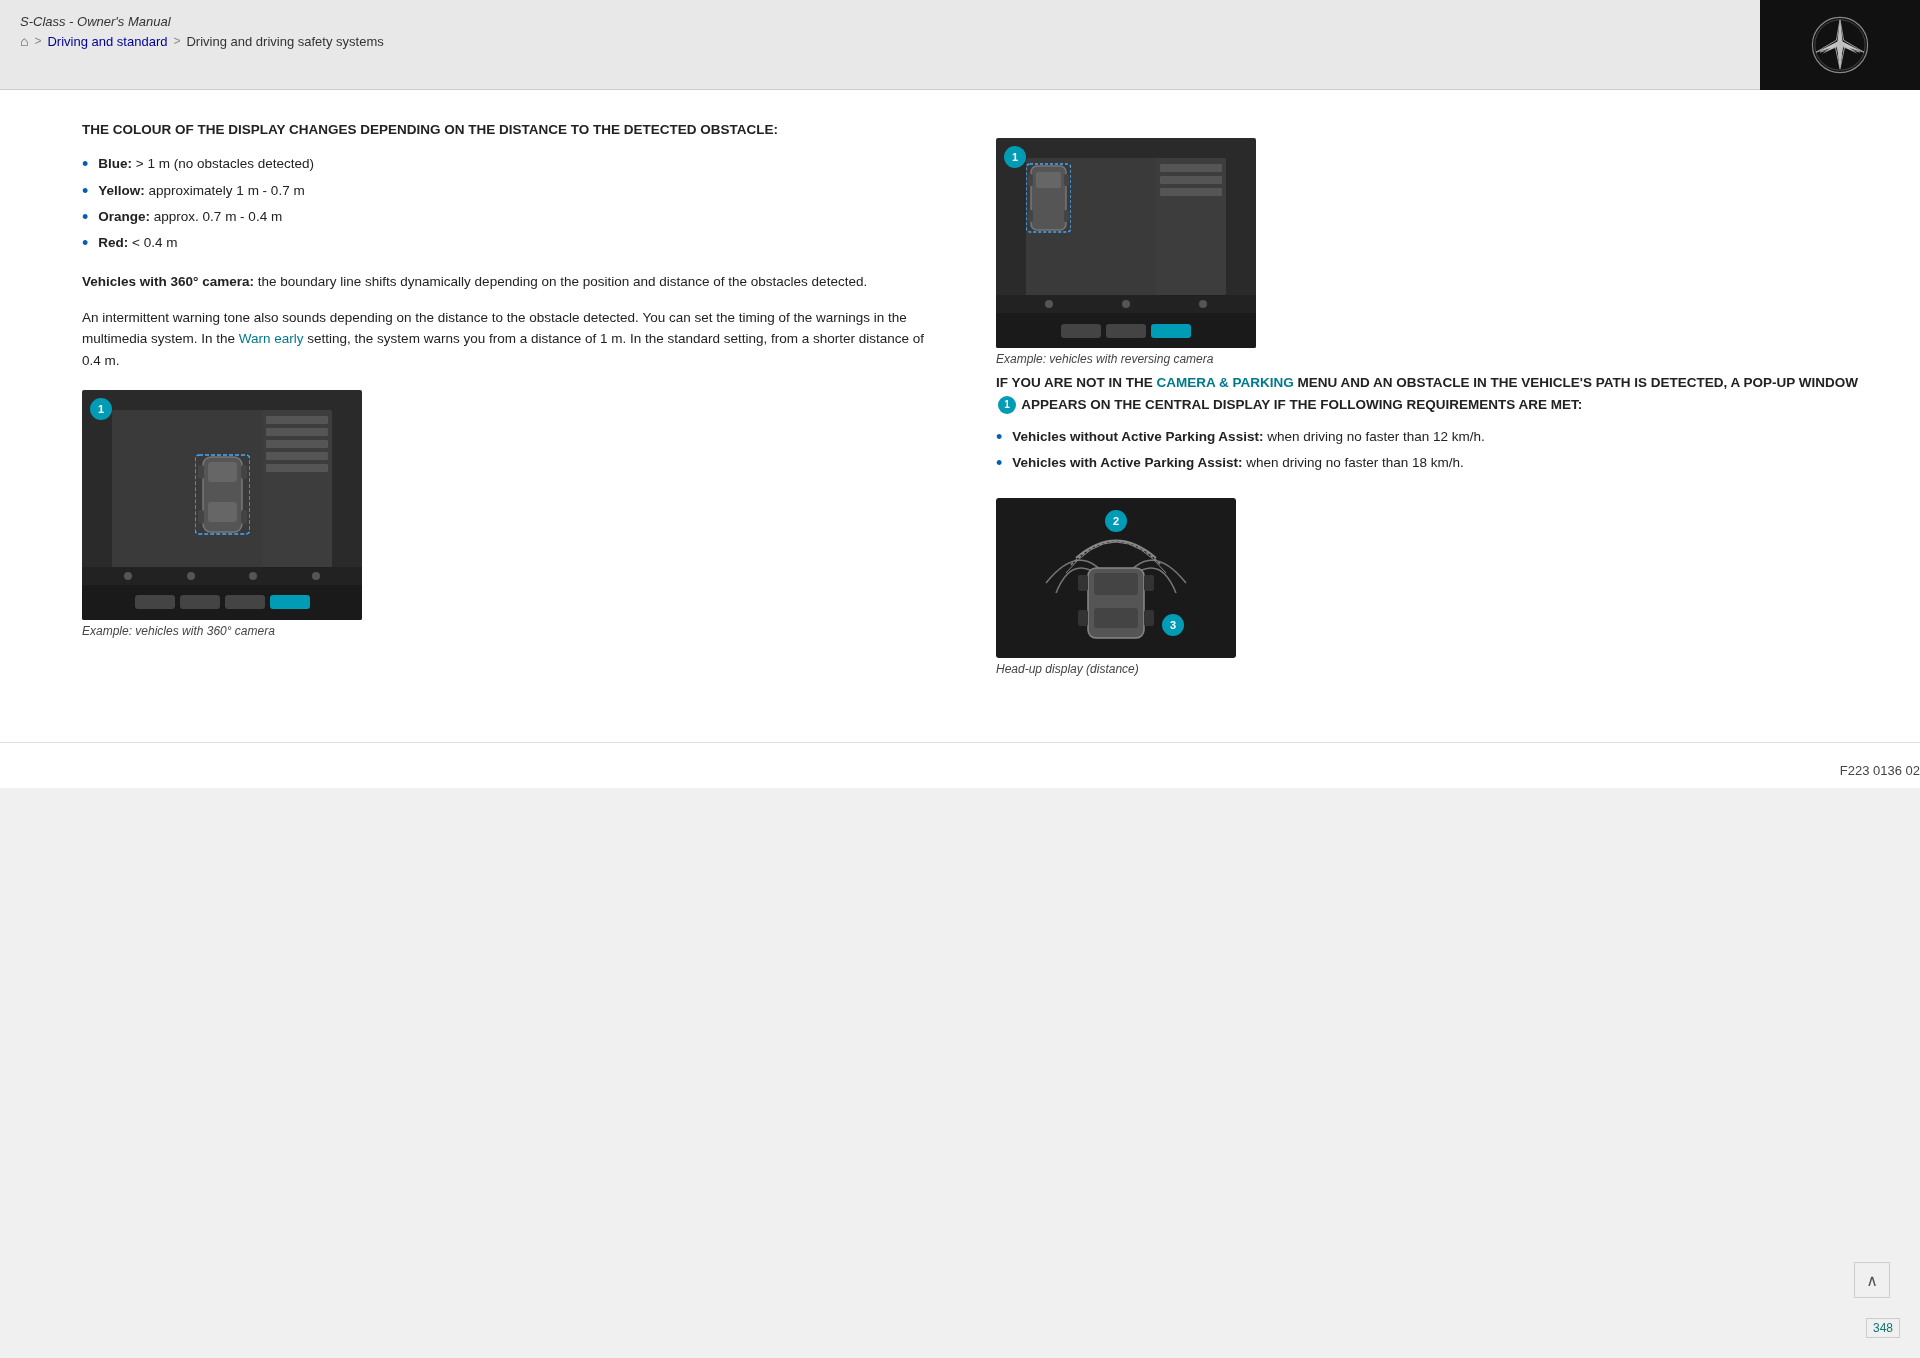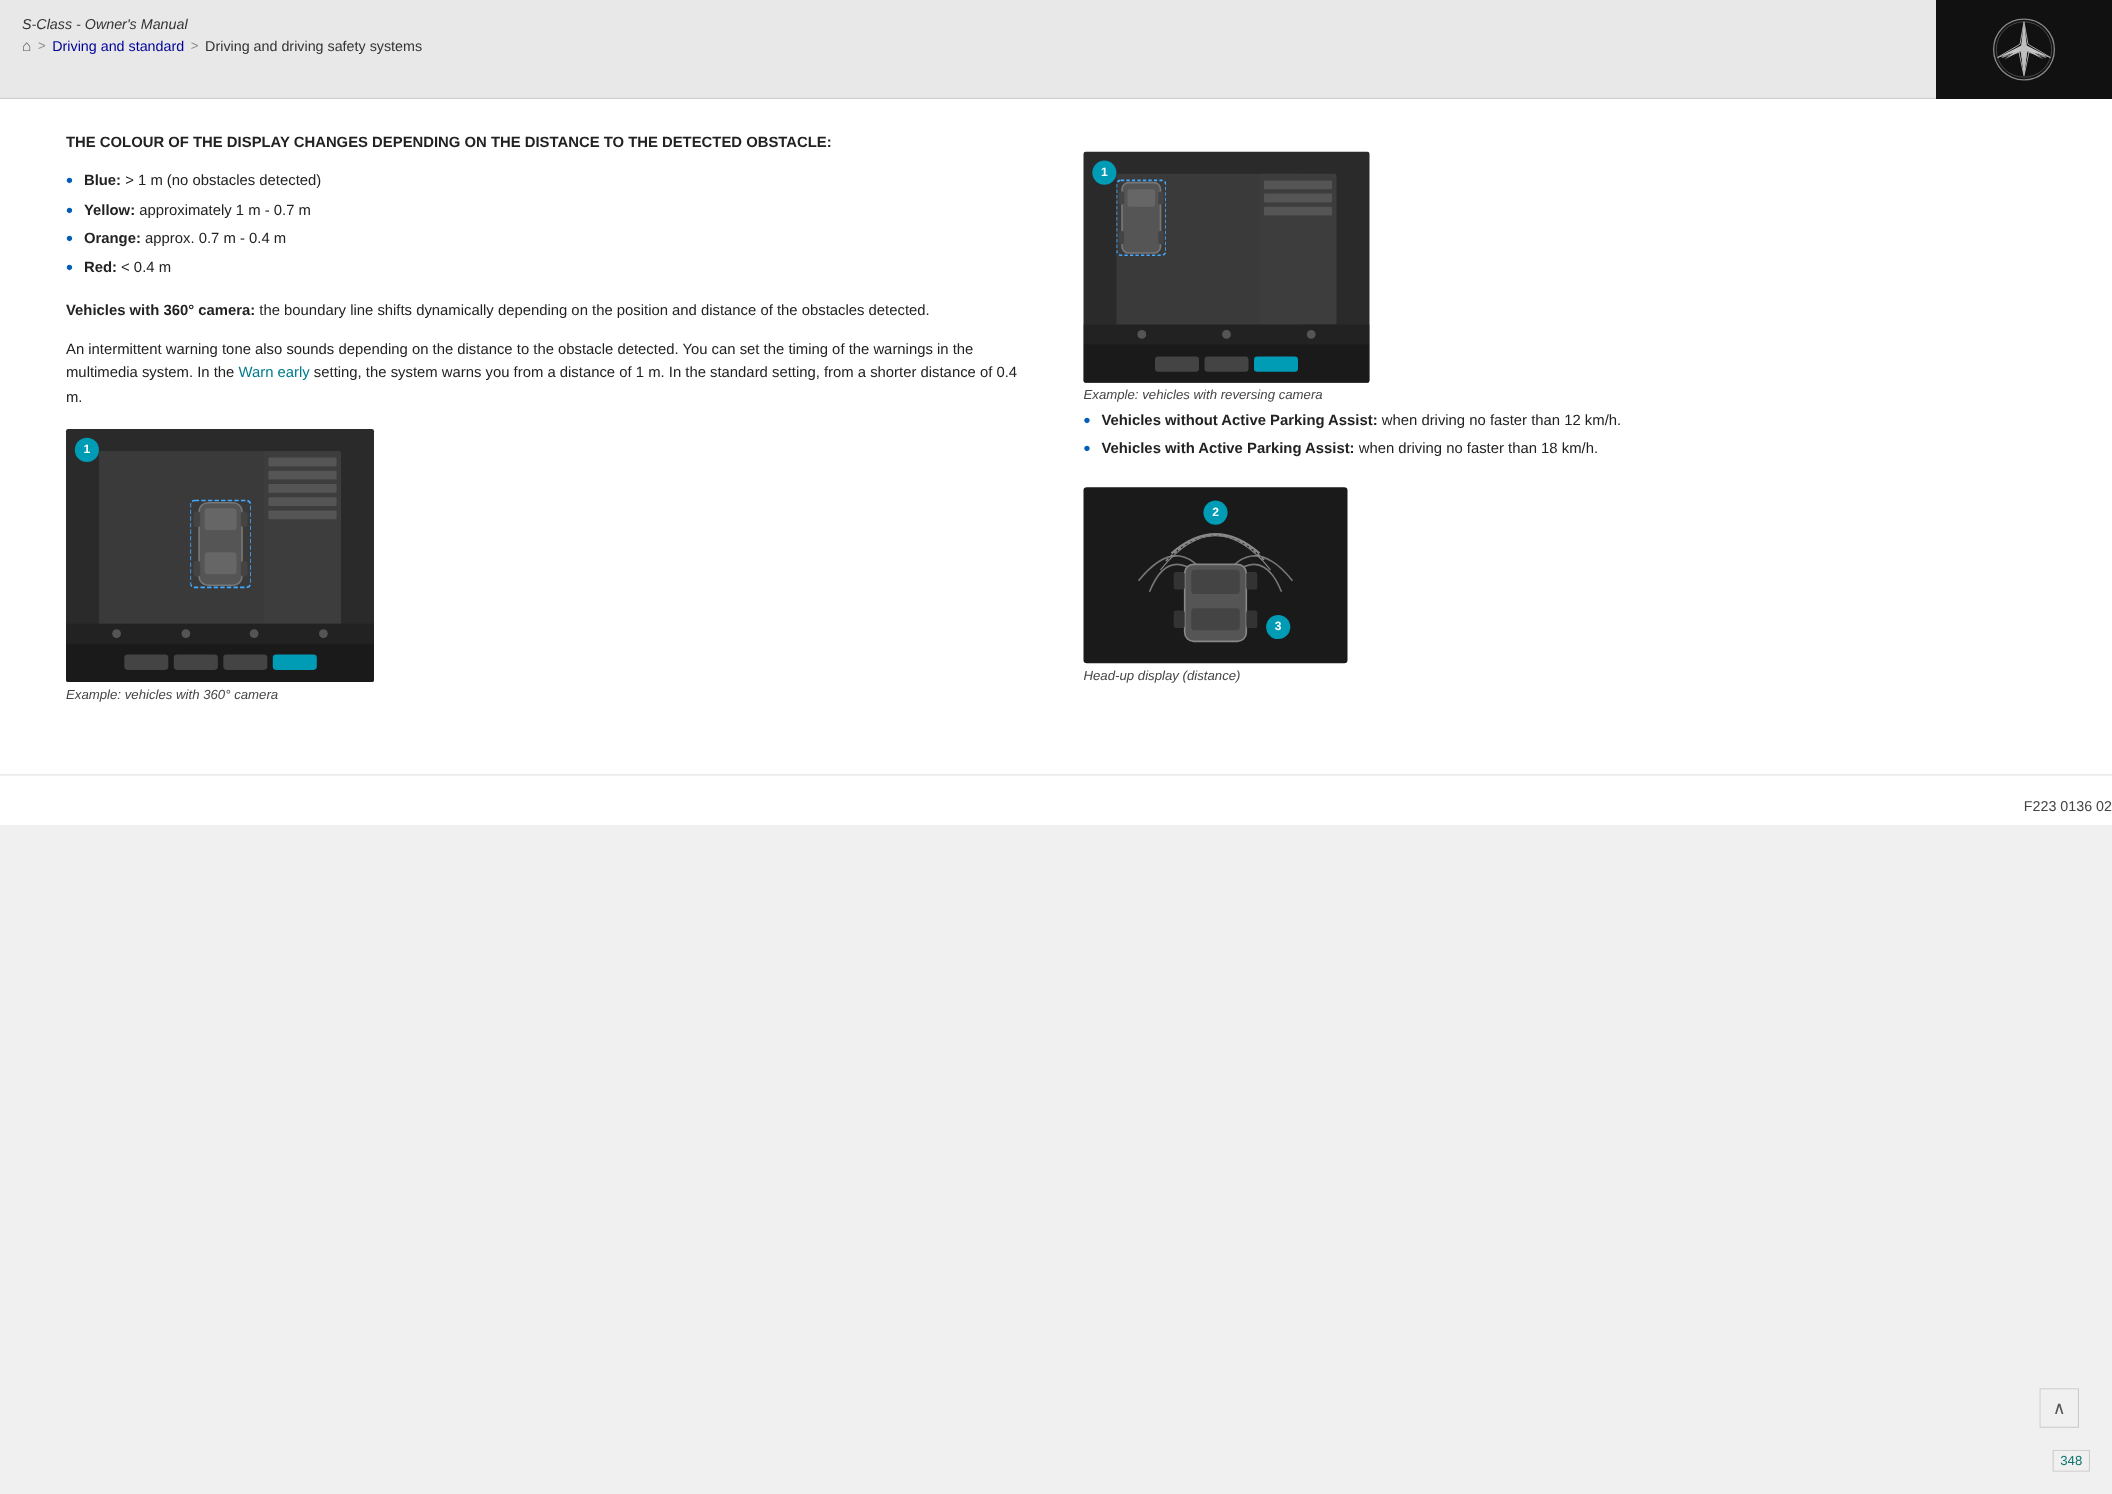--- a/index.html
+++ b/index.html
@@ -62,21 +62,21 @@
     .mercedes-star {
       width: 60px;
       height: 60px;
     }
 
     
     .page-content {
       background: #fff;
       margin: 0 auto;
       max-width: 1920px;
-      padding: 30px 60px 60px 60px;
+      padding: 30px 60px 60px 82px;
     }
 
     .two-col {
       display: grid;
       grid-template-columns: 1fr 1fr;
       gap: 50px;
     }
 
     
     .left-col {}
@@ -466,20 +466,23 @@
           </div>
           <div class="screen-bottom-bar">
             <div class="screen-btn"></div>
             <div class="screen-btn"></div>
             <div class="screen-btn" style="background:#009bb5;"></div>
           </div>
         </div>
         <div class="img-caption">Example: vehicles with reversing camera</div>
       </div>
 
+      <p class="right-section-heading">
+        IF YOU ARE NOT IN THE <a class="link-text" href="#">CAMERA &amp; PARKING</a> MENU AND AN OBSTACLE IN THE VEHICLE'S PATH IS DETECTED, A POP-UP WINDOW <span class="inline-badge">1</span> APPEARS ON THE CENTRAL DISPLAY IF THE FOLLOWING REQUIREMENTS ARE MET:
+      </p>
 
       <ul class="bullet-list">
         <li>
           <span class="bullet-dot">•</span>
           <span><strong>Vehicles without Active Parking Assist:</strong> when driving no faster than 12 km/h.</span>
         </li>
         <li>
           <span class="bullet-dot">•</span>
           <span><strong>Vehicles with Active Parking Assist:</strong> when driving no faster than 18 km/h.</span>
         </li>

